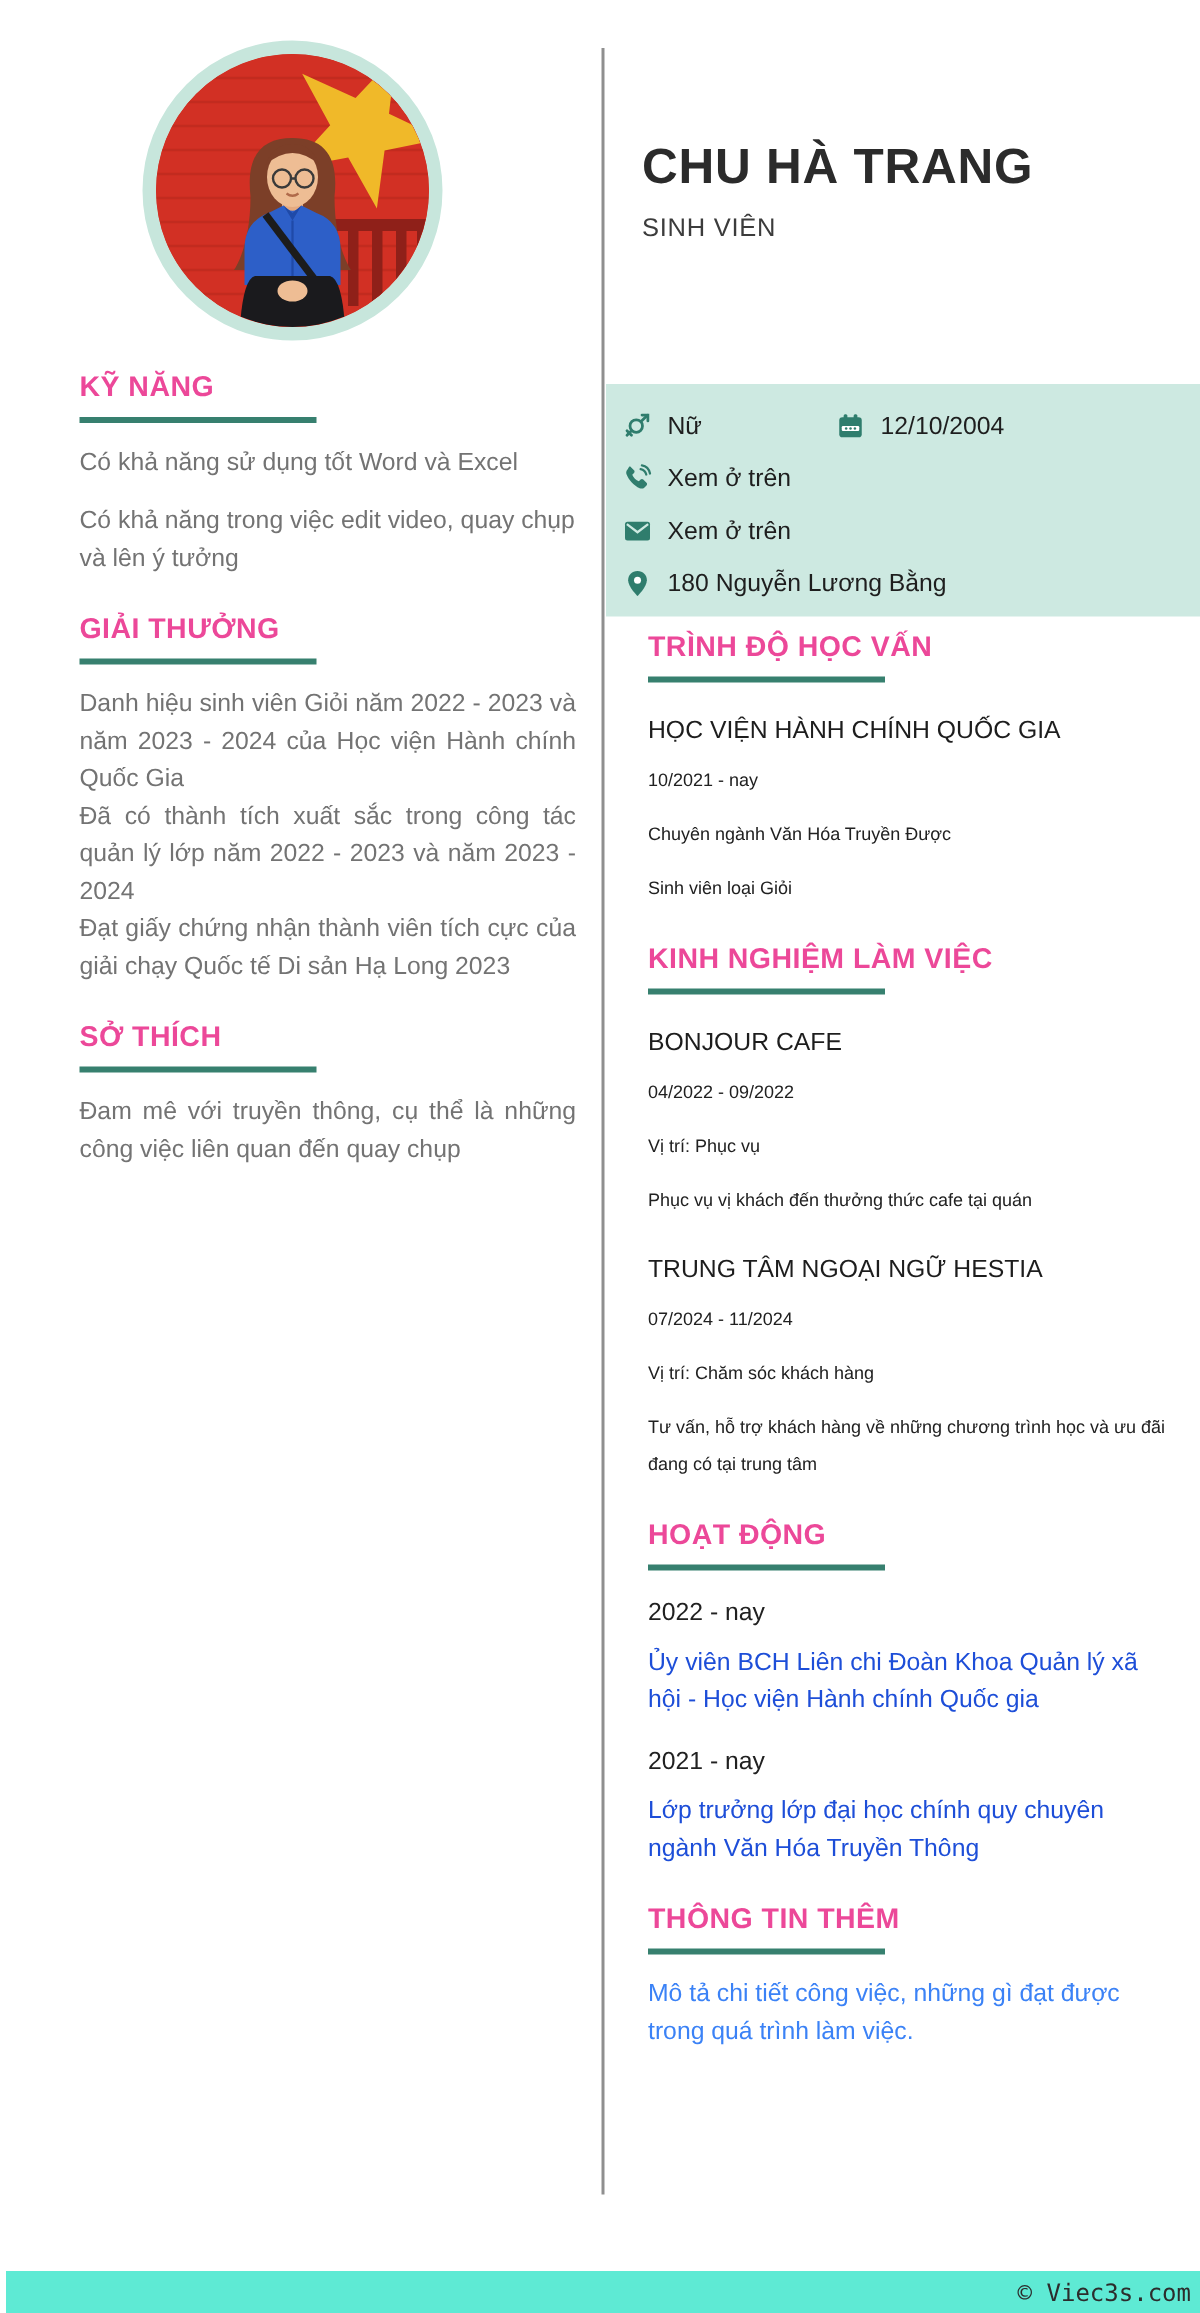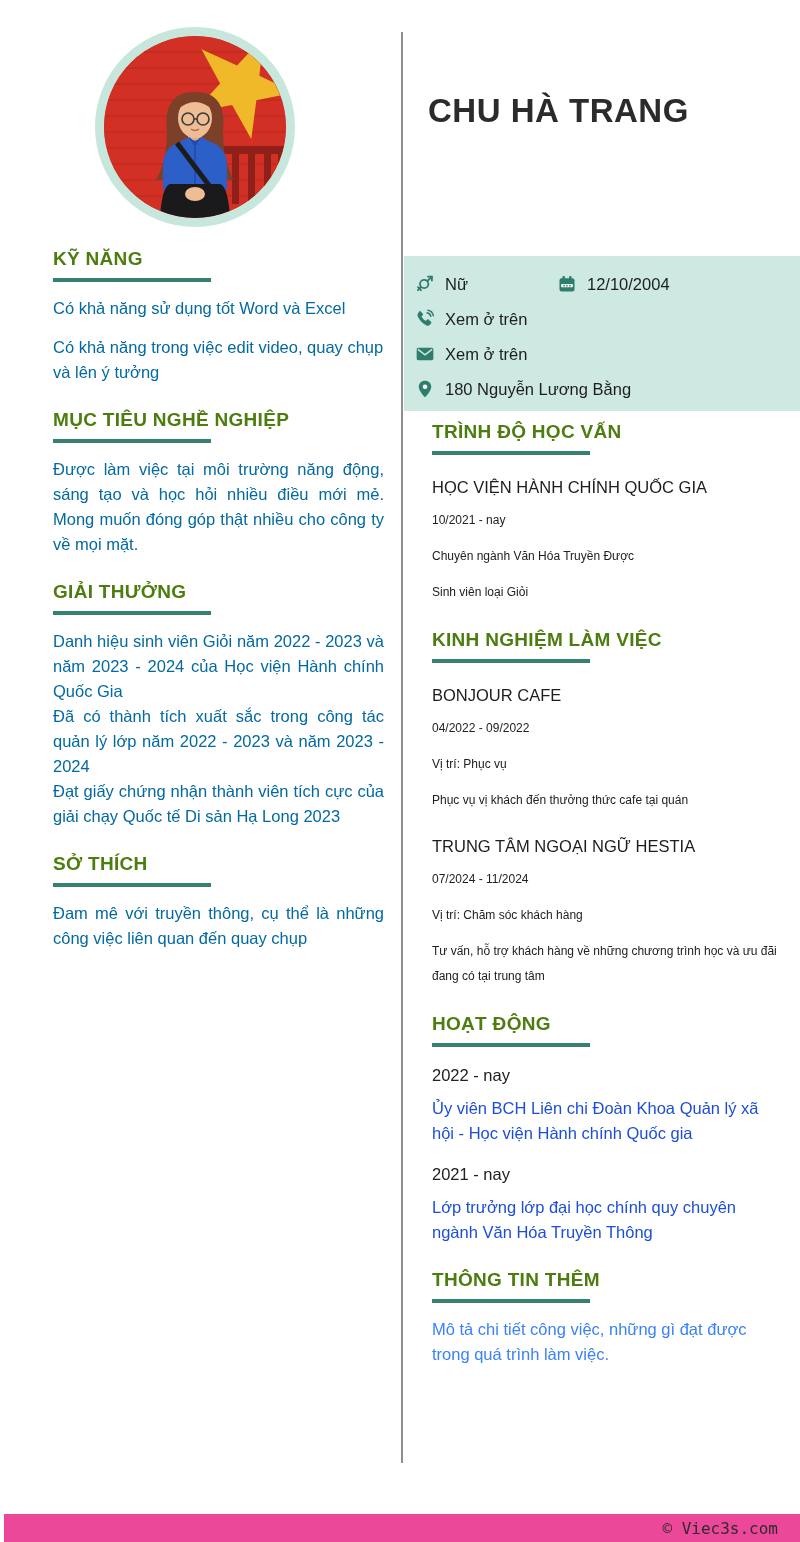--- a/index.html
+++ b/index.html
@@ -58,44 +58,44 @@
   .c-item.first { width: 142px; }
   .c-icon { width: 22px; height: 22px; flex: 0 0 22px; margin-right: 9px; display:flex; align-items:center; justify-content:center; }
   .c-icon svg { width: 20px; height: 20px; }
   .c-text { font-size: 16.5px; color: #1e1e1e; white-space: nowrap; }
 
   
   .left-col  { position: absolute; left: 53px;  top: 247px; width: 331px; }
   .right-col { position: absolute; left: 432px; top: 420px; width: 352px; }
 
   h2.sec-head {
-    font-size: 19px; font-weight: 700; color: #4d7c0f;
+    font-size: 19px; font-weight: 700; color: #ec4899;
     letter-spacing: 0.3px; line-height: 24px;
   }
   .rule { width: 158px; height: 4px; background: #37806f; margin-top: 7px; }
   .sec { margin-bottom: 23px; }
 
-  .body-p { font-size: 16.5px; line-height: 25px; margin-top: 14px; color: #0369a1; }
+  .body-p { font-size: 16.5px; line-height: 25px; margin-top: 14px; color: #737373; }
   .body-p.justify { text-align: justify; }
   .body-p.tight { margin-top: 0; }
 
   .org { font-size: 16.5px; font-weight: 400; color: #1d1d1d; margin-top: 23px; }
   .rline { font-size: 12px; line-height: 25px; margin-top: 11px; color: #212121; }
   .entry + .entry { margin-top: 24px; }
   .act-period { font-size: 16.5px; margin-top: 19px; color: #212121; }
   .act-desc { font-size: 16.5px; line-height: 25px; margin-top: 11px; color: #1d4ed8; }
   .muted { color: #3b82f6; }
 
   
   .footer-bar {
     position: absolute;
     left: 4px; right: 0; top: 1514px; height: 28px;
-    background: #ec4899;
+    background: #5eead4;
     display: flex; align-items: center; justify-content: flex-end;
-    padding-right: 22px;
+    padding-right: 6px;
     font-family: "DejaVu Sans Mono", "Liberation Mono", monospace;
     font-size: 16px; color: #2c2c2c;
   }
 </style>
 </head>
 <body>
 
 <div id="page">
 
   <div class="divider"></div>
@@ -146,20 +146,21 @@
         <line x1="91" y1="111" x2="91" y2="150" stroke="#1f4aa8" stroke-width="1.5"></line>
         <line x1="73" y1="107" x2="113" y2="160" stroke="#1c1c1c" stroke-width="5"></line>
         <path d="M56,182 Q58,150 66,148 L116,148 Q124,150 126,182 Z" fill="#1a1a1d"></path>
         <ellipse cx="91" cy="158" rx="10" ry="7" fill="#eebd94"></ellipse>
       </g>
     </svg>
   </div>
 
   <div class="name-block">
     <h1>CHU HÀ TRANG</h1>
+    <div class="job-title">SINH VIÊN</div>
   </div>
 
   <div class="contact-box">
     <div class="c-row">
       <div class="c-item first">
         <span class="c-icon">
           <svg viewBox="0 0 24 24" fill="none" stroke="#2f7d6d" stroke-width="2.2" stroke-linecap="round">
             <circle cx="11" cy="12" r="5" fill="none"></circle>
             <line x1="14.8" y1="8.4" x2="20" y2="3.4"></line>
               <polyline points="15.6,3.2 20.3,3.2 20.3,7.9"></polyline>
@@ -221,25 +222,20 @@
   </div>
 
   <div class="left-col">
     <div class="sec">
       <h2 class="sec-head">KỸ NĂNG</h2>
       <div class="rule"></div>
       <p class="body-p">Có khả năng sử dụng tốt Word và Excel</p>
       <p class="body-p">Có khả năng trong việc edit video, quay chụp và lên ý tưởng</p>
     </div>
 
-    <div class="sec">
-      <h2 class="sec-head">MỤC TIÊU NGHỀ NGHIỆP</h2>
-      <div class="rule"></div>
-      <p class="body-p justify">Được làm việc tại môi trường năng động, sáng tạo và học hỏi nhiều điều mới mẻ. Mong muốn đóng góp thật nhiều cho công ty về mọi mặt.</p>
-    </div>
 
     <div class="sec">
       <h2 class="sec-head">GIẢI THƯỞNG</h2>
       <div class="rule"></div>
       <p class="body-p justify">Danh hiệu sinh viên Giỏi năm 2022 - 2023 và năm 2023 - 2024 của Học viện Hành chính Quốc Gia</p>
       <p class="body-p justify tight">Đã có thành tích xuất sắc trong công tác quản lý lớp năm 2022 - 2023 và năm 2023 - 2024</p>
       <p class="body-p justify tight">Đạt giấy chứng nhận thành viên tích cực của giải chạy Quốc tế Di sản Hạ Long 2023</p>
     </div>
 
     <div class="sec">

